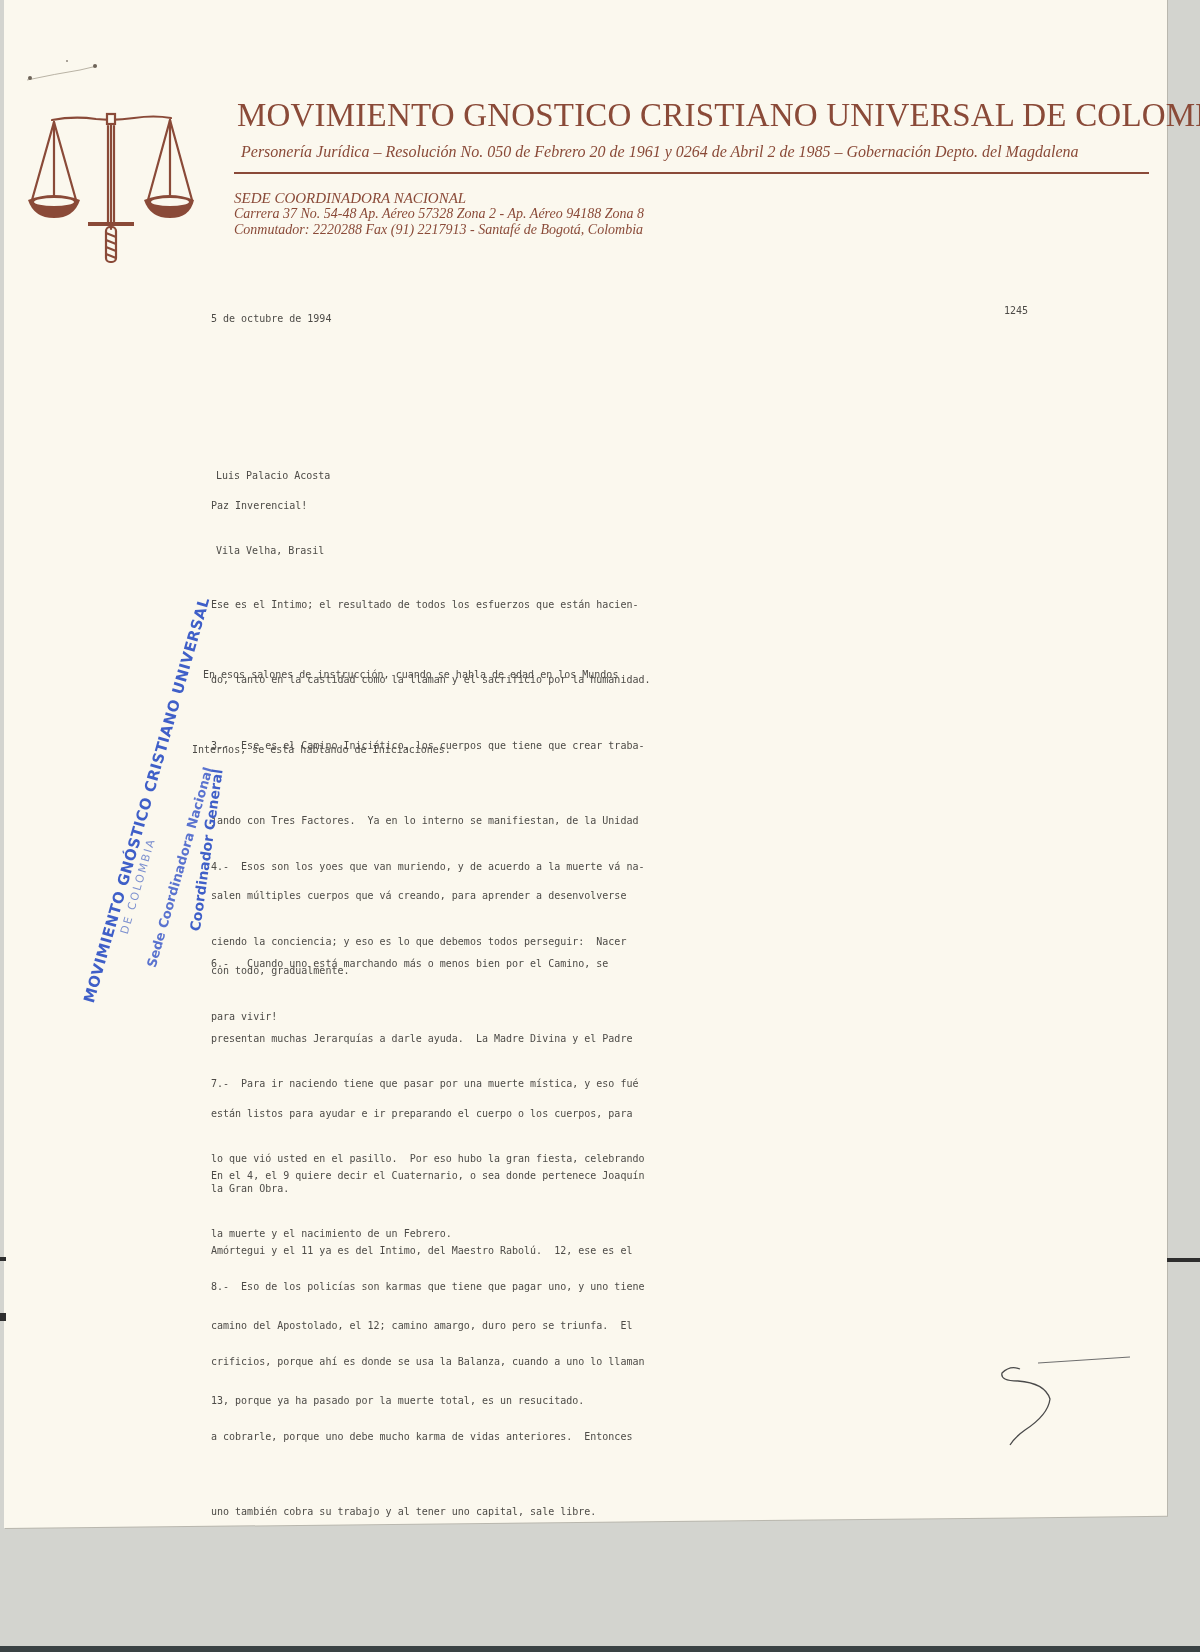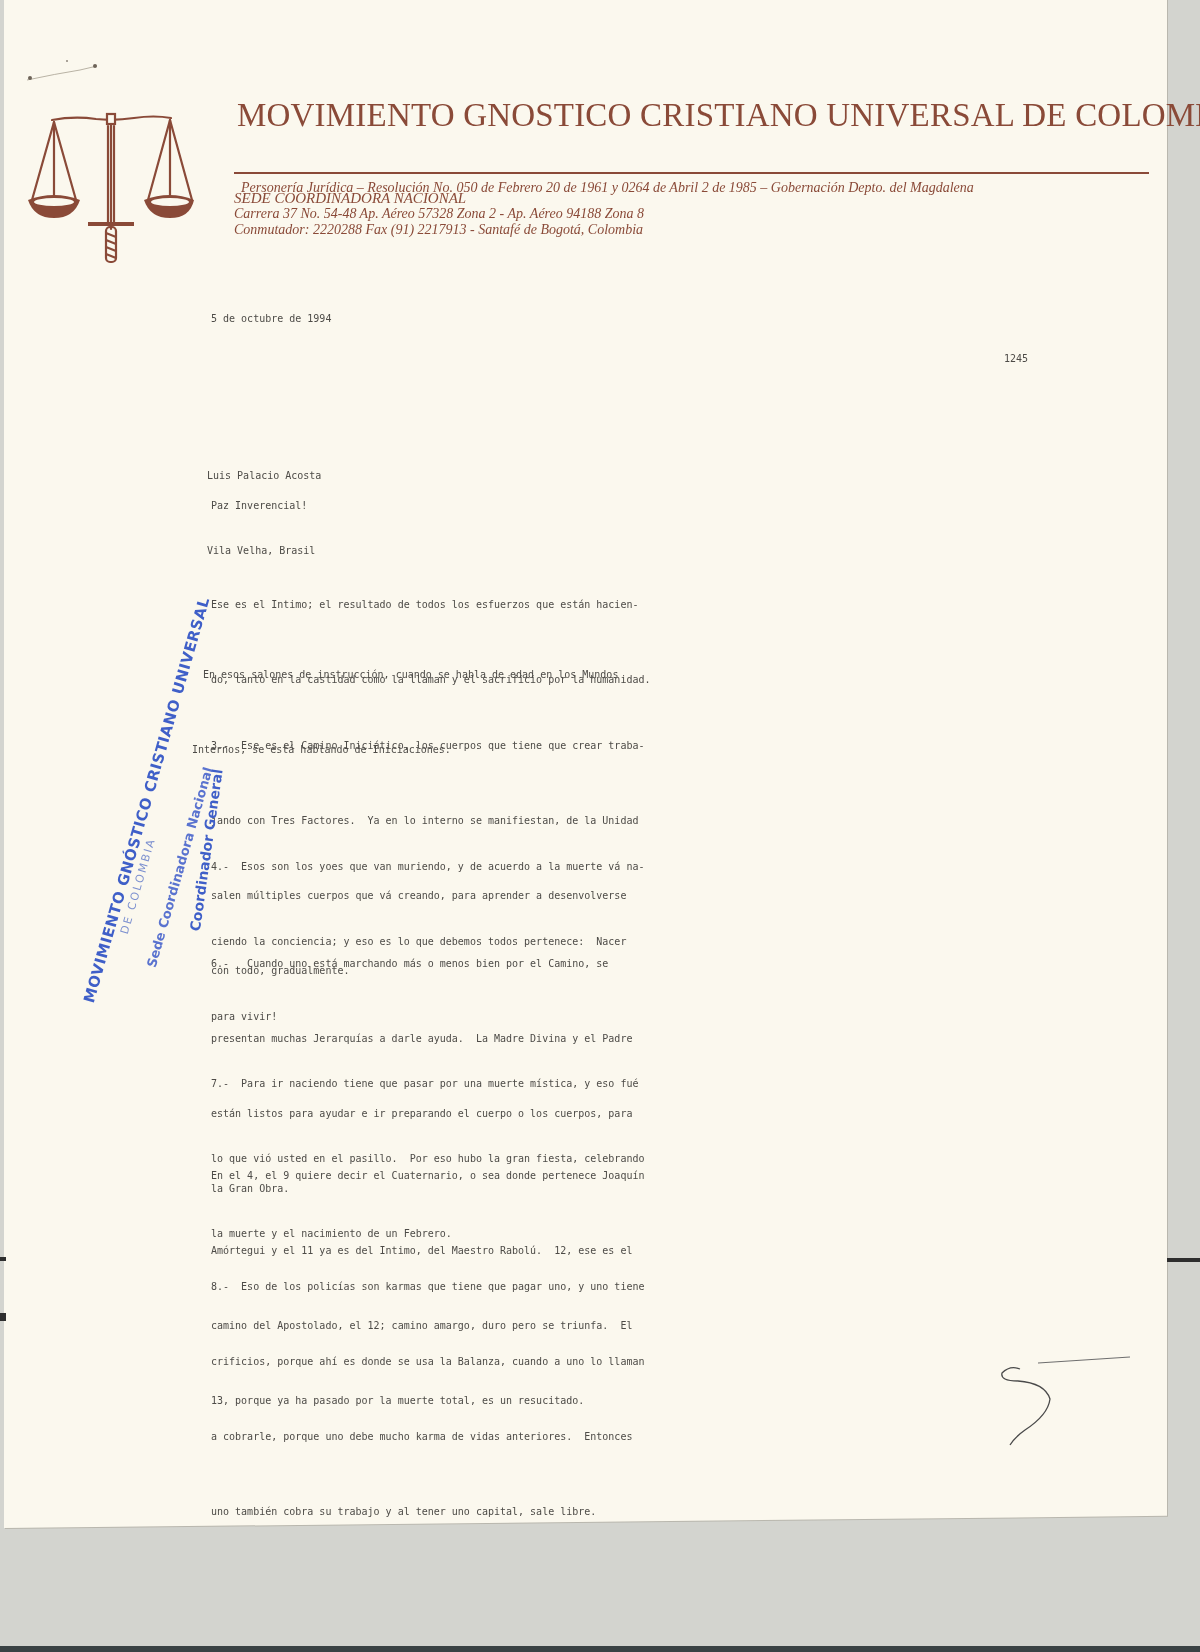--- a/index.html
+++ b/index.html
@@ -25,40 +25,40 @@
     .logo {
       position: absolute; left: 14px; top: 104px; width: 180px; height: 165px;
     }
     .org-title {
       position: absolute; left: 237px; top: 97px; width: 920px;
       font-family: "Liberation Serif", serif; font-size: 33px; letter-spacing: 0.2px;
       color: #8a4a38; white-space: nowrap;
     }
     .org-subtitle {
       position: absolute; left: 241px; top: 143px; width: 900px;
-      font-family: "Liberation Serif", serif; font-style: italic; font-size: 14px;
-      color: #8a4a38; white-space: nowrap; margin-top: 37px;
+      font-family: "Liberation Serif", serif; font-style: italic; font-size: 16px;
+      color: #8a4a38; white-space: nowrap;
     }
     .header-rule {
       position: absolute; left: 234px; top: 172px; width: 915px; height: 2px; background: #8a4a38;
     }
     .sede {
       position: absolute; left: 234px; top: 190px;
       font-family: "Liberation Serif", serif; font-style: italic; font-size: 14px;
       color: #8a4a38; line-height: 16px; white-space: nowrap;
     }
     .sede div:first-child { font-size: 15px; }
 
     .typed {
       font-family: "DejaVu Sans Mono", monospace; font-size: 10px; color: #4d4b47;
       position: absolute; white-space: pre; line-height: 25px;
     }
     .date { left: 211px; top: 306px; }
-    .refnum { left: 1004px; top: 298px; margin-top: 48px; }
-    .recipient { left: 207px; top: 413px; }
+    .refnum { left: 1004px; top: 298px; }
+    .recipient { left: 216px; top: 413px; }
     .salutation { left: 211px; top: 493px; }
     .para { left: 211px; white-space: pre; }
 
     .stamp {
       position: absolute; font-family: "DejaVu Sans", sans-serif; color: #3f5fc8;
       transform-origin: 0 0; white-space: nowrap;
     }
     .stamp1 { left: 80px; top: 1000px; transform: rotate(-74deg); font-size: 15px; font-weight: bold; letter-spacing: 0.5px; }
     .stamp2 { left: 118px; top: 932px; transform: rotate(-74deg); font-size: 11px; color: #7b8fcf; letter-spacing: 2px; }
     .stamp3 { left: 144px; top: 965px; transform: rotate(-74deg); font-size: 13px; font-weight: bold; color: #5a73cf; }
@@ -139,21 +139,21 @@
   <div>Internos, se está hablando de Iniciaciones.</div>
 </div>
 <div class="typed para" style="top:683px;">
   <div>3.-  Ese es el Camino Iniciático, los cuerpos que tiene que crear traba-</div>
   <div>jando con Tres Factores.  Ya en lo interno se manifiestan, de la Unidad</div>
   <div>salen múltiples cuerpos que vá creando, para aprender a desenvolverse</div>
   <div>con todo, gradualmente.</div>
 </div>
 <div class="typed para" style="top:804px;">
   <div>4.-  Esos son los yoes que van muriendo, y de acuerdo a la muerte vá na-</div>
-  <div>ciendo la conciencia; y eso es lo que debemos todos pertenece:  Nacer</div>
+  <div>ciendo la conciencia; y eso es lo que debemos todos perseguir:  Nacer</div>
   <div>para vivir!</div>
 </div>
 <div class="typed para" style="top:901px;">
   <div>6.-   Cuando uno está marchando más o menos bien por el Camino, se</div>
   <div>presentan muchas Jerarquías a darle ayuda.  La Madre Divina y el Padre</div>
   <div>están listos para ayudar e ir preparando el cuerpo o los cuerpos, para</div>
   <div>la Gran Obra.</div>
 </div>
 <div class="typed para" style="top:1021px;">
   <div>7.-  Para ir naciendo tiene que pasar por una muerte mística, y eso fué</div>

